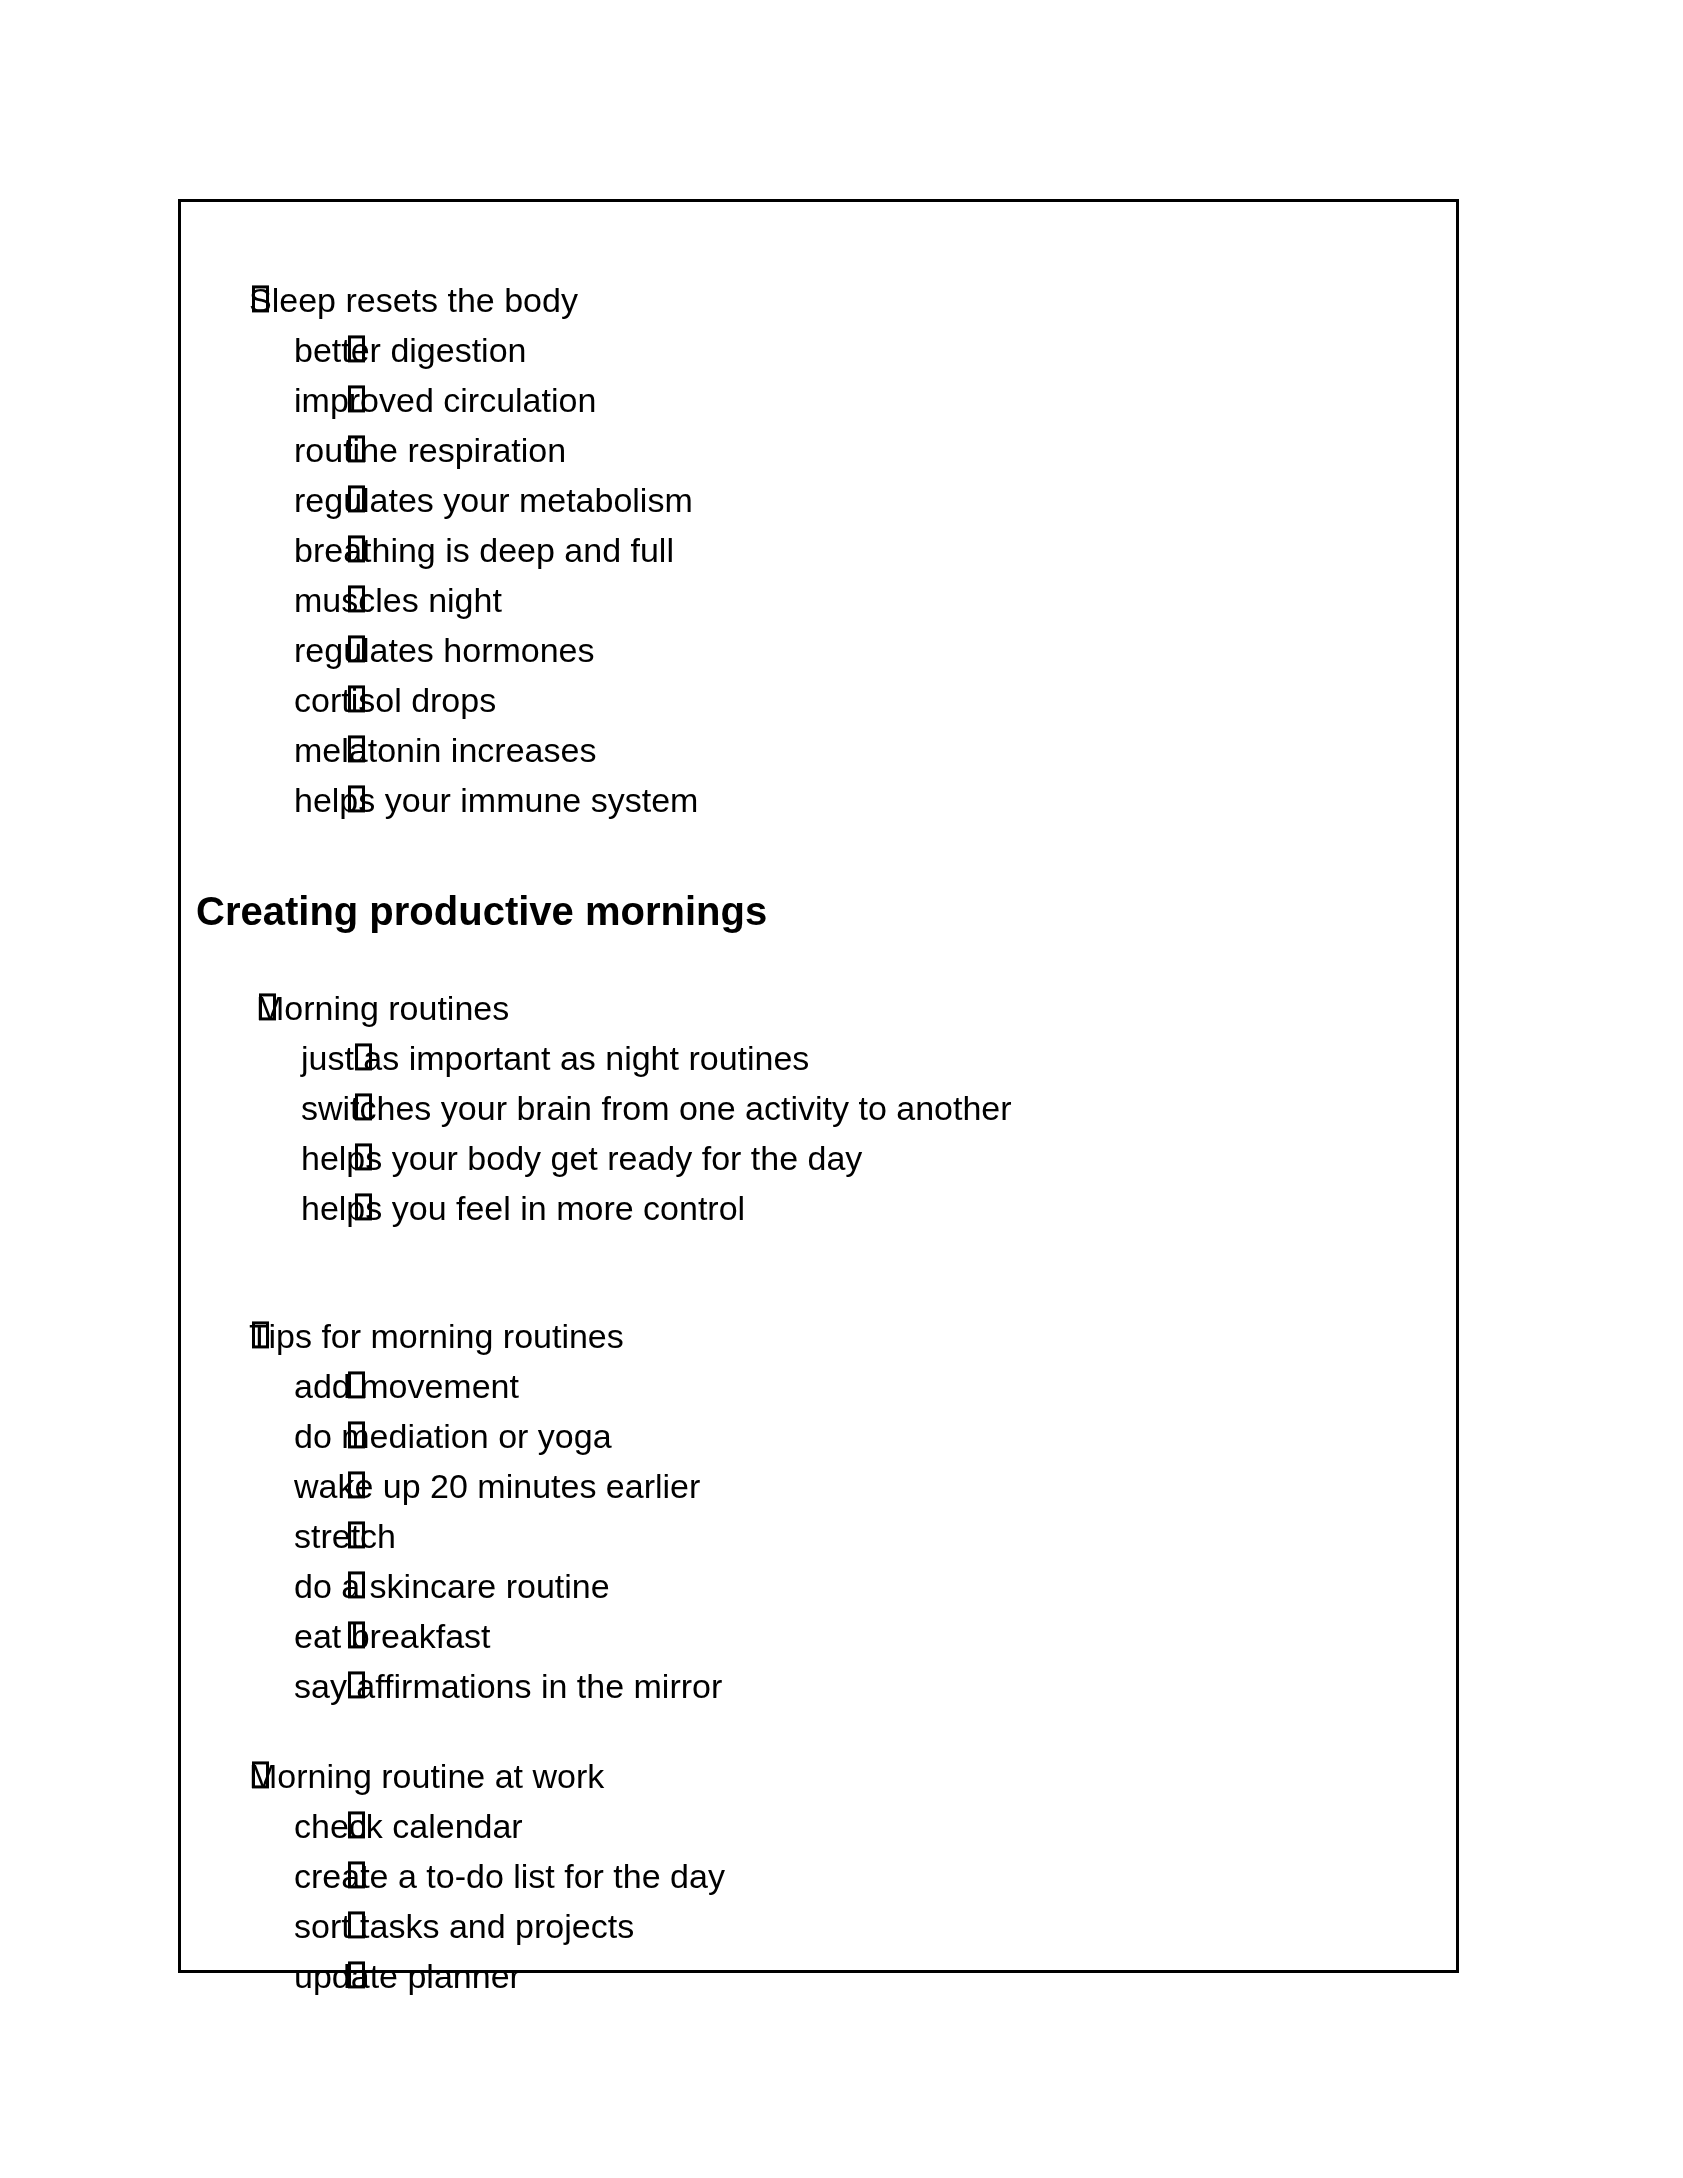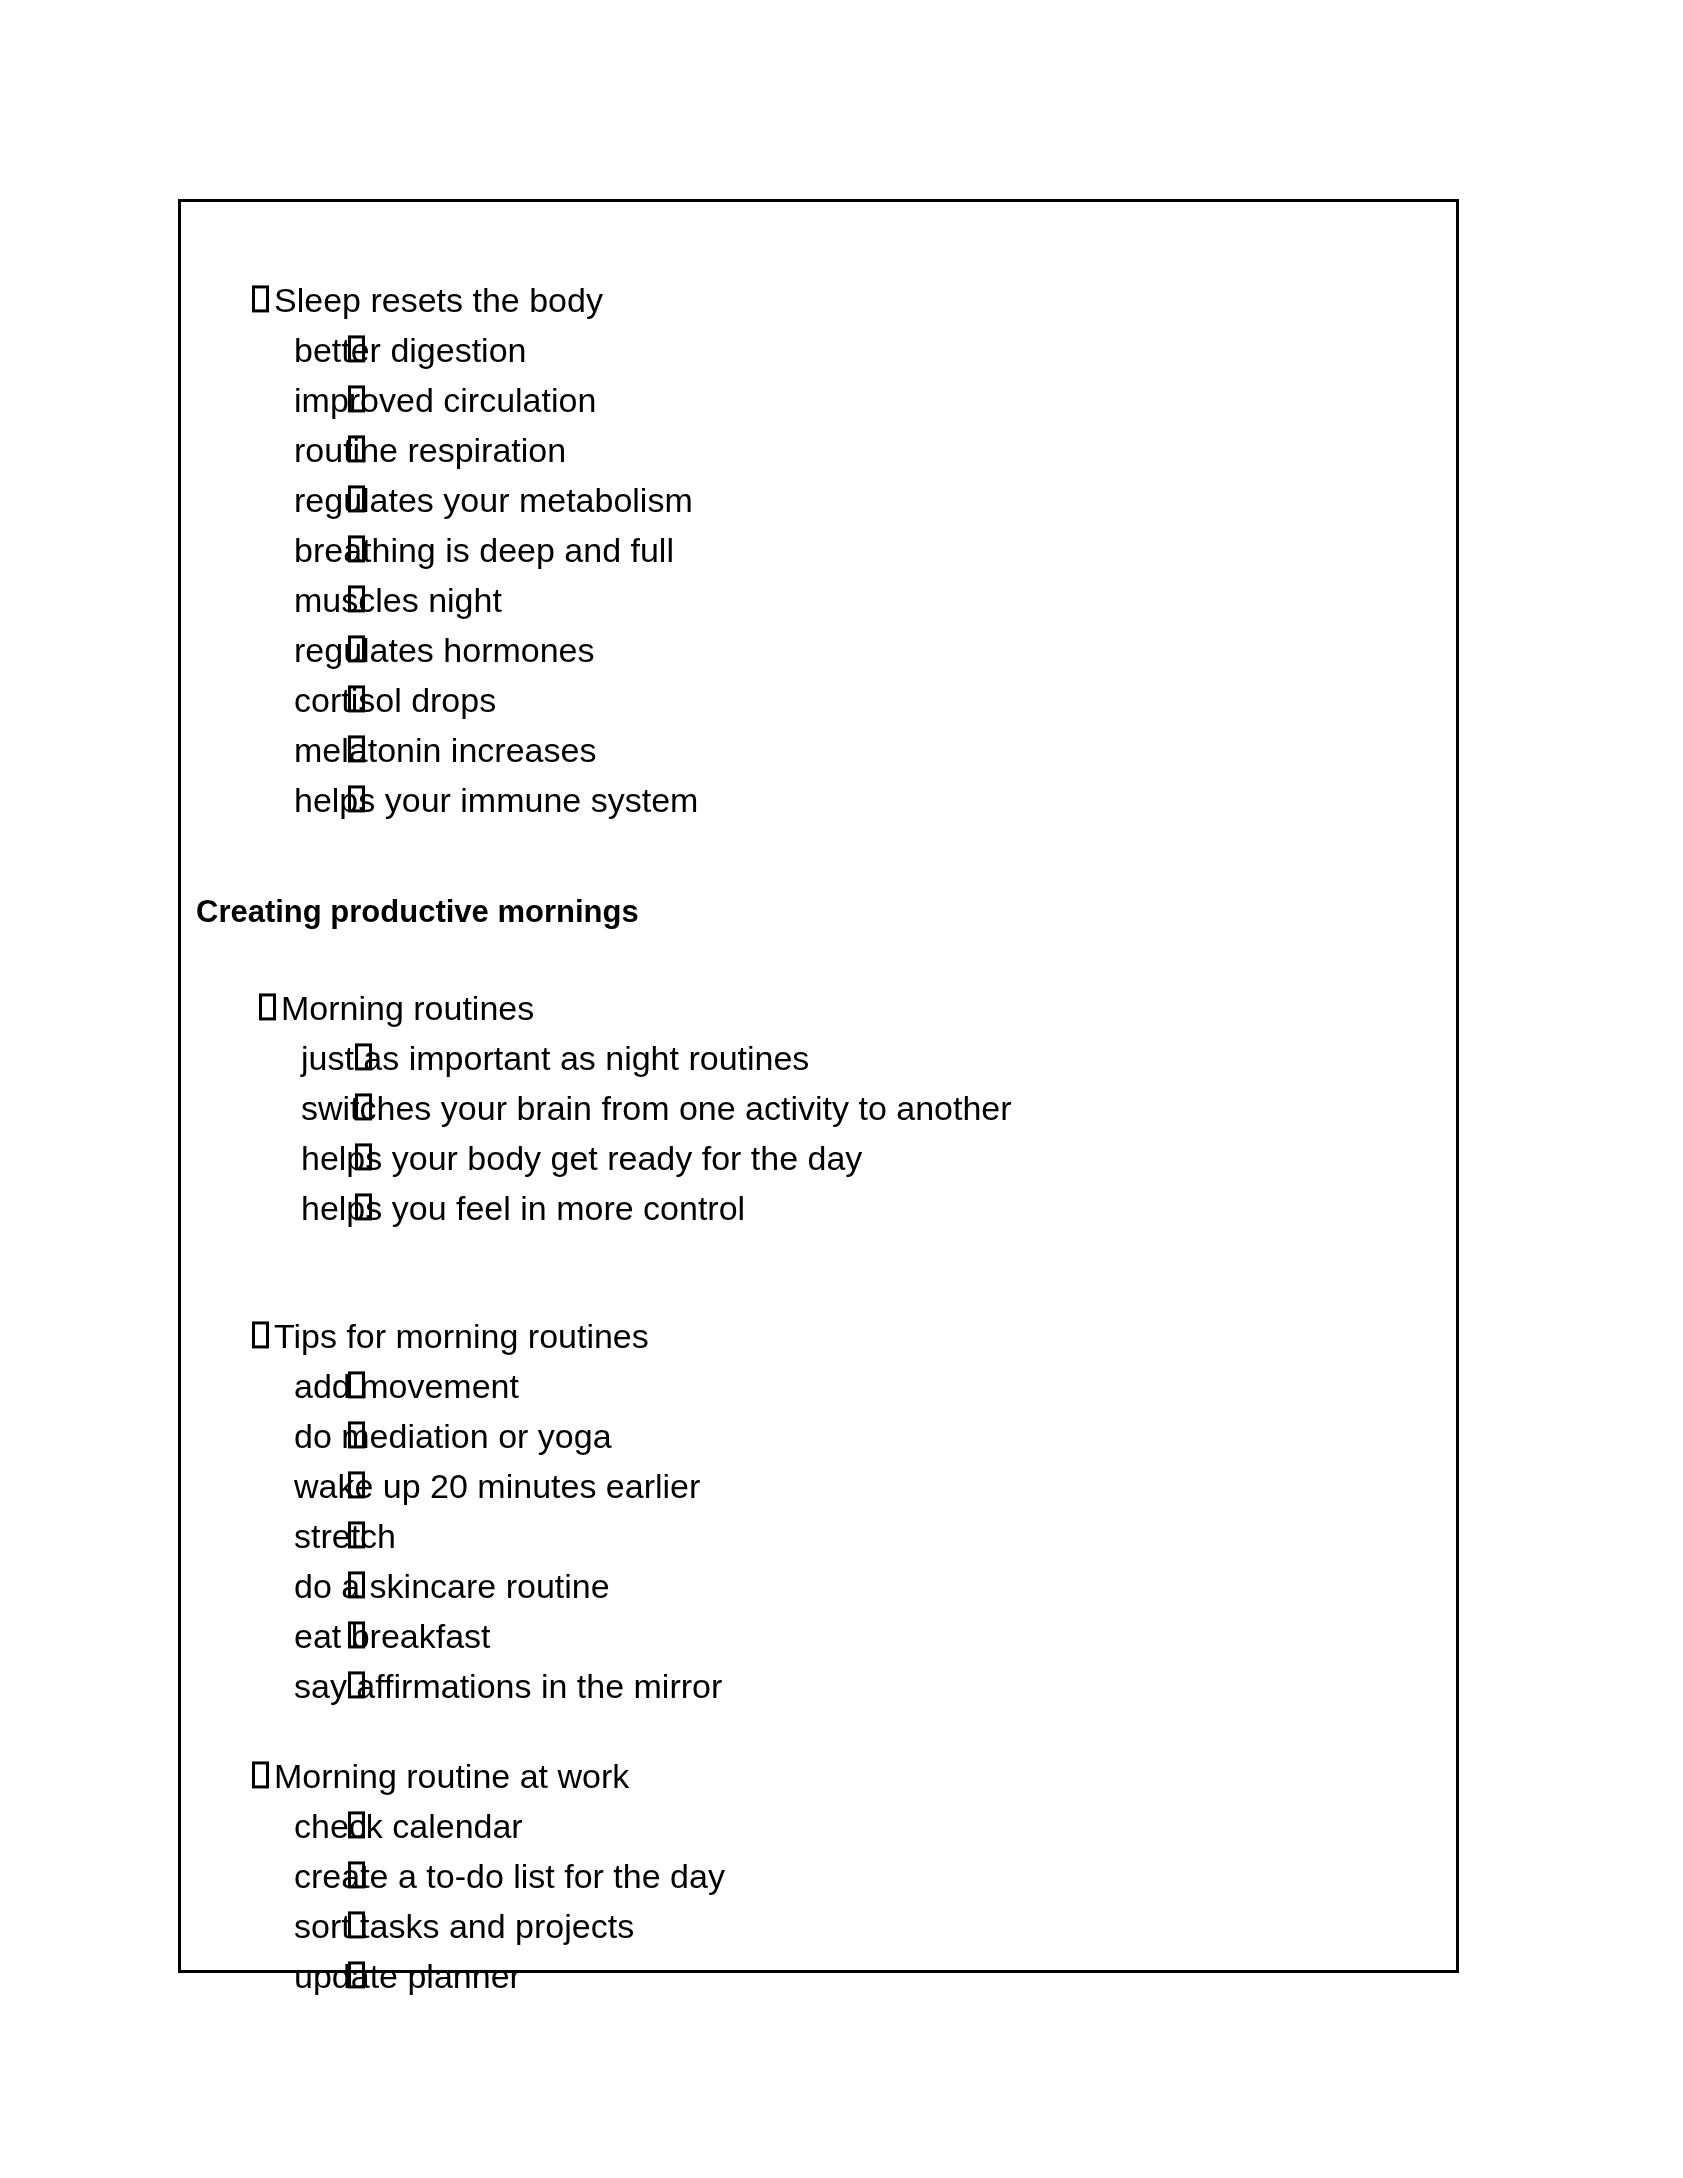--- a/index.html
+++ b/index.html
@@ -23,37 +23,37 @@
     background: #ffffff;
   }
   ul { list-style: none; }
   .line {
     position: relative;
     font-size: 34px;
     line-height: 50px;
     white-space: nowrap;
     color: #000000;
   }
-  .l1 { padding-left: 93px; }
+  .l1 { padding-left: 68px; }
   .l2 { padding-left: 113px; }
   .bullet {
     position: absolute;
     top: 50%;
     transform: translateY(-54%);
     width: 17px;
     height: 27px;
     border: 3px solid #000000;
     background: transparent;
     display: inline-block;
   }
   .l1 > .bullet { left: 71px; }
   .l2 > .bullet { left: 167px; }
   .heading {
     margin: 57px 0 0 15px;
-    font-size: 31px;
+    font-size: 40px;
     font-weight: bold;
     line-height: 59px;
     white-space: nowrap;
   }
   .list-block { margin-top: 0; }
   .gap-md { margin-top: 42px; margin-left: 7px; }
   .gap-lg { margin-top: 78px; }
   .gap-sm { margin-top: 40px; }
 </style>
 </head>

